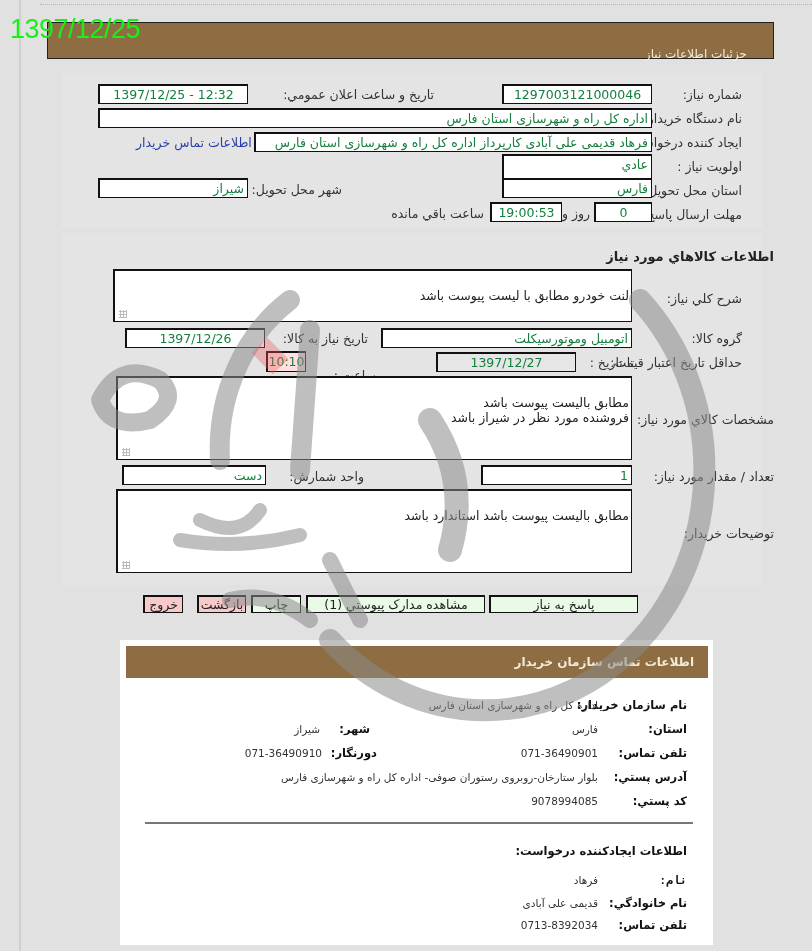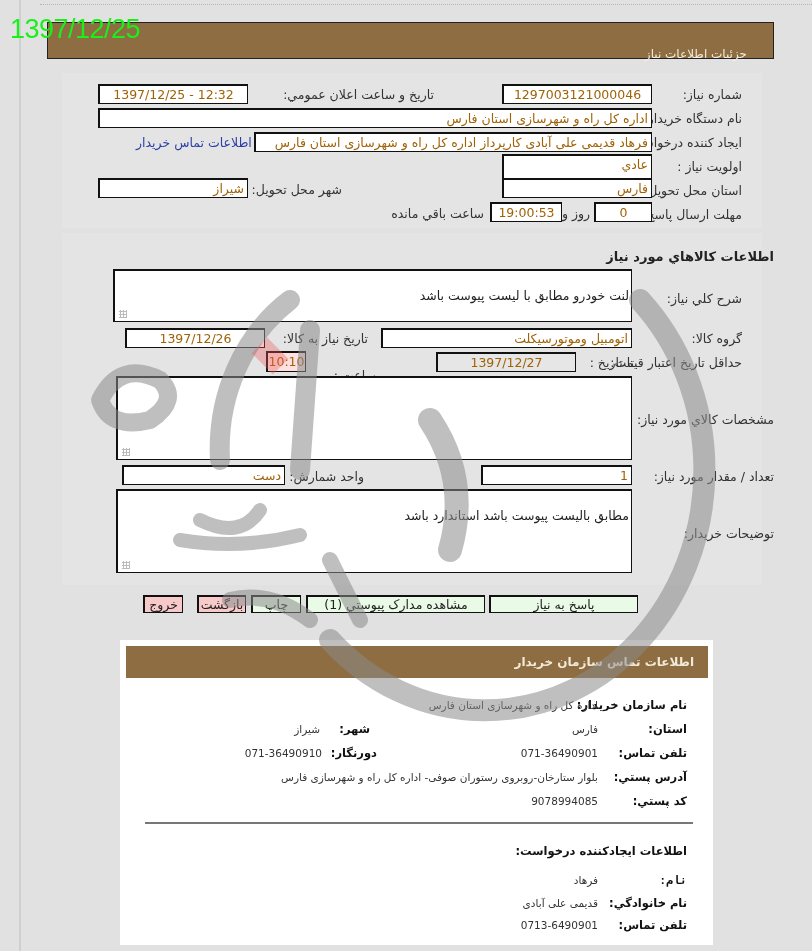--- a/index.html
+++ b/index.html
@@ -15,21 +15,21 @@
     background:#8e6d42; border:1px solid #222; box-sizing:border-box;
   }
   .header-bar span { position:absolute; right:26px; top:24px; color:#f4ecdc; font-size:12px; direction:rtl; }
 
   .panel { position:absolute; left:62px; top:73px; width:700px; height:155px; background:#e4e4e4; }
   .panel2 { position:absolute; left:62px; top:233px; width:700px; height:352px; background:#e4e4e4; }
 
   .lbl { position:absolute; direction:rtl; text-align:right; white-space:nowrap; font-size:12.5px; color:#333; }
   .box {
     position:absolute; background:#fff; border:1px solid #111; border-top-width:2px; border-left-width:2px;
-    box-sizing:border-box; direction:rtl; font-size:12.5px; color:#a16207; padding:0 3px; white-space:nowrap; overflow:hidden;
+    box-sizing:border-box; direction:rtl; font-size:12.5px; color:#15803d; padding:0 3px; white-space:nowrap; overflow:hidden;
     line-height:17px;
   }
   .box.center { text-align:center; }
   .box.ltr { direction:ltr; }
   .box.grey { background:#e6e6e6; }
   .box.pink { background:#ffe0e0; }
   .area {
     position:absolute; background:#fff; border:1px solid #111; border-top-width:2px; border-left-width:2px;
     box-sizing:border-box; direction:rtl; text-align:right; font-size:12.5px; padding:2px 2px; line-height:15px; white-space:pre-line;
   }
@@ -108,27 +108,29 @@
 <div class="box center ltr" style="left:125px; top:328px; width:140px; height:20px;">1397/12/26</div>
 
 <div class="lbl" style="right:70px; top:355px;">حداقل تاريخ اعتبار قيمت:</div>
 <div class="lbl" style="right:178px; top:355px;">تا تاريخ :</div>
 <div class="box center ltr grey" style="left:436px; top:352px; width:140px; height:20px;">1397/12/27</div>
 <div class="lbl" style="right:436px; top:368px;">ساعت :</div>
 <div class="box center ltr pink" style="left:266px; top:351px; width:40px; height:21px; padding:0;">10:10</div>
 
 <div class="lbl" style="right:38px; top:412px;">مشخصات کالاي مورد نياز:</div>
 <div class="area" style="left:116px; top:376px; width:516px; height:84px;">
+  <span>مطابق بالیست پیوست باشد
+فروشنده مورد نظر در شیراز باشد</span>
   <div class="grip"></div>
 </div>
 
 <div class="lbl" style="right:38px; top:469px;">تعداد / مقدار مورد نياز:</div>
 <div class="box" style="left:481px; top:465px; width:151px; height:20px;">1</div>
 <div class="lbl" style="right:448px; top:469px;">واحد شمارش:</div>
-<div class="box" style="left:122px; top:465px; width:163px; height:20px;">دست</div>
+<div class="box" style="left:122px; top:465px; width:144px; height:20px;">دست</div>
 
 <div class="lbl" style="right:38px; top:526px;">توضيحات خريدار:</div>
 <div class="area" style="left:116px; top:489px; width:516px; height:84px;">
   <span>مطابق بالیست پیوست باشد استاندارد باشد</span>
   <div class="grip"></div>
 </div>
 
 <div class="btn" style="left:489px; top:595px; width:149px;">پاسخ به نياز</div>
 <div class="btn" style="left:306px; top:595px; width:179px;">مشاهده مدارک پيوستي (1)</div>
 <div class="btn" style="left:251px; top:595px; width:50px;">چاپ</div>
@@ -163,21 +165,21 @@
 
   <div class="ck" style="right:26px; top:204px;">اطلاعات ايجادکننده درخواست:</div>
 
   <div class="ck" style="right:26px; top:233px;font-family:Liberation Mono, monospace;">نام:</div>
   <div class="cv" style="right:115px; top:234px;">فرهاد</div>
 
   <div class="ck" style="right:26px; top:256px;">نام خانوادگي:</div>
   <div class="cv" style="right:115px; top:257px;">قدیمی علی آبادی</div>
 
   <div class="ck" style="right:26px; top:278px;">تلفن تماس:</div>
-  <div class="cv ltr" style="right:115px; top:279px;">0713-6490901</div>
+  <div class="cv ltr" style="right:115px; top:279px;">0713-8392034</div>
 </div>
 
 <svg class="wm" viewBox="0 0 812 951">
   <g fill="none" stroke="#8a8a8a" stroke-opacity="0.55" stroke-linecap="round">
     <path d="M 640 300 A 210 230 0 1 1 330 640" stroke-width="22"></path>
     <path d="M 220 460 A 160 180 0 0 1 290 300" stroke-width="20"></path>
     <path d="M 100 400 q 20 -40 60 -20 q 20 20 -10 40 q -40 10 -50 -20" stroke-width="18"></path>
     <path d="M 310 330 L 300 470" stroke-width="20"></path>
     <path d="M 430 420 q 40 60 20 130" stroke-width="24"></path>
     <path d="M 200 520 q 40 20 60 -10 M 180 540 q 60 10 120 -5" stroke-width="14"></path>

